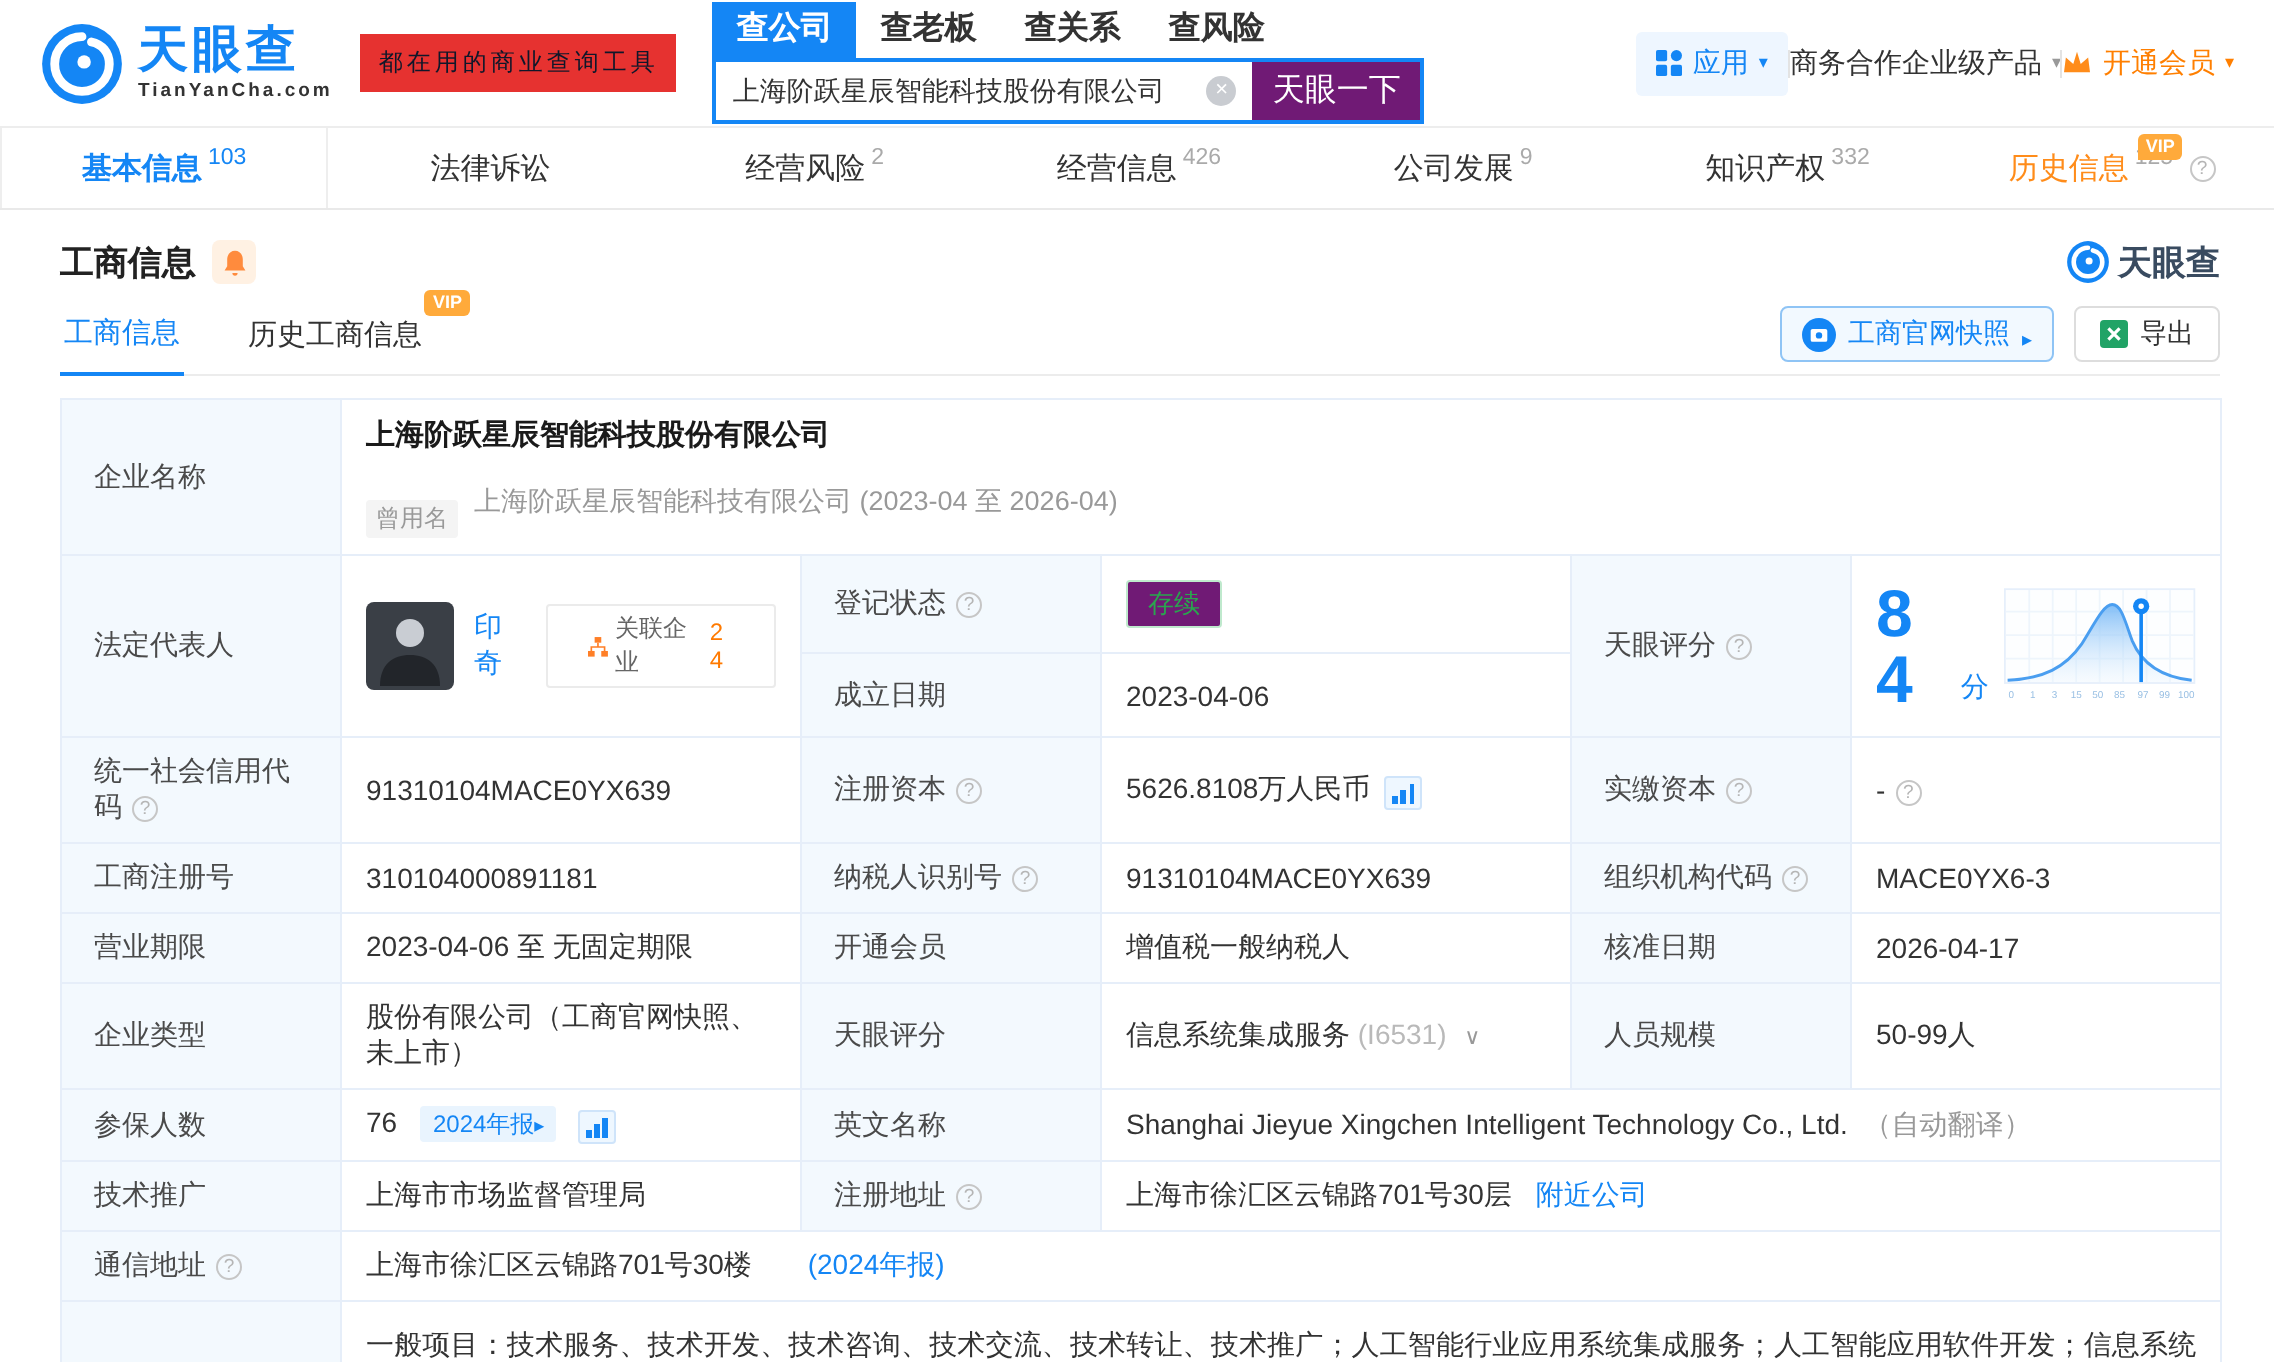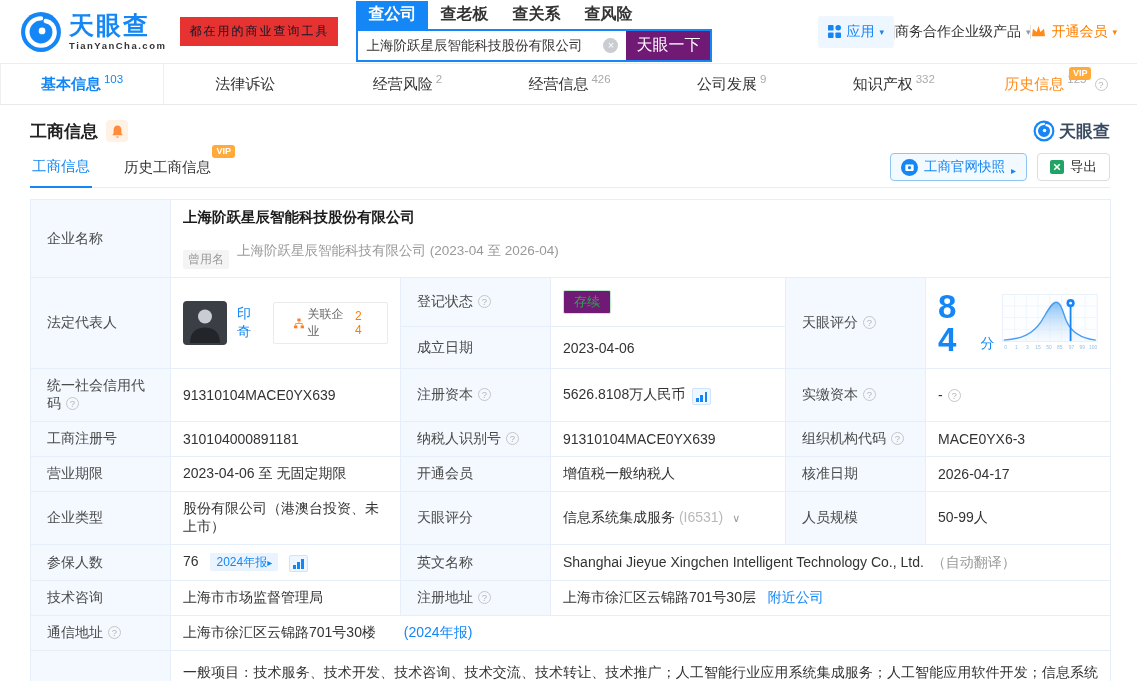--- a/index.html
+++ b/index.html
@@ -356,21 +356,21 @@
       <td class="lbl"><span>营业期限</span></td>
       <td>2023-04-06 至 无固定期限</td>
       <td class="lbl"><span>开通会员</span></td>
       <td>增值税一般纳税人</td>
       <td class="lbl"><span>核准日期</span></td>
       <td>2026-04-17</td>
     </tr>
 
     <tr>
       <td class="lbl"><span>企业类型</span></td>
-      <td>股份有限公司（港澳台投资、未上市）</td>
+      <td>股份有限公司（工商官网快照、未上市）</td>
       <td class="lbl"><span>天眼评分</span></td>
       <td>
         <span>信息系统集成服务</span>
         <span class="lightgray">(I6531)</span>
         <span class="chev">∨</span>
       </td>
       <td class="lbl"><span>人员规模</span></td>
       <td>50-99人</td>
     </tr>
 
@@ -386,21 +386,21 @@
             </span>
       </td>
       <td class="lbl"><span>英文名称</span></td>
       <td colspan="3">
         <span>Shanghai Jieyue Xingchen Intelligent Technology Co., Ltd.</span>
         <span class="engnote">（自动翻译）</span>
       </td>
     </tr>
 
     <tr>
-      <td class="lbl"><span>技术咨询</span></td>
+      <td class="lbl"><span>技术推广</span></td>
       <td>上海市市场监督管理局</td>
       <td class="lbl"><span>注册地址</span><span class="q">?</span></td>
       <td colspan="3">
         <span>上海市徐汇区云锦路701号30层</span>
         <span class="link" style="margin-left:8px">附近公司</span>
       </td>
     </tr>
 
     <tr>
       <td class="lbl"><span>通信地址</span><span class="q">?</span></td>

